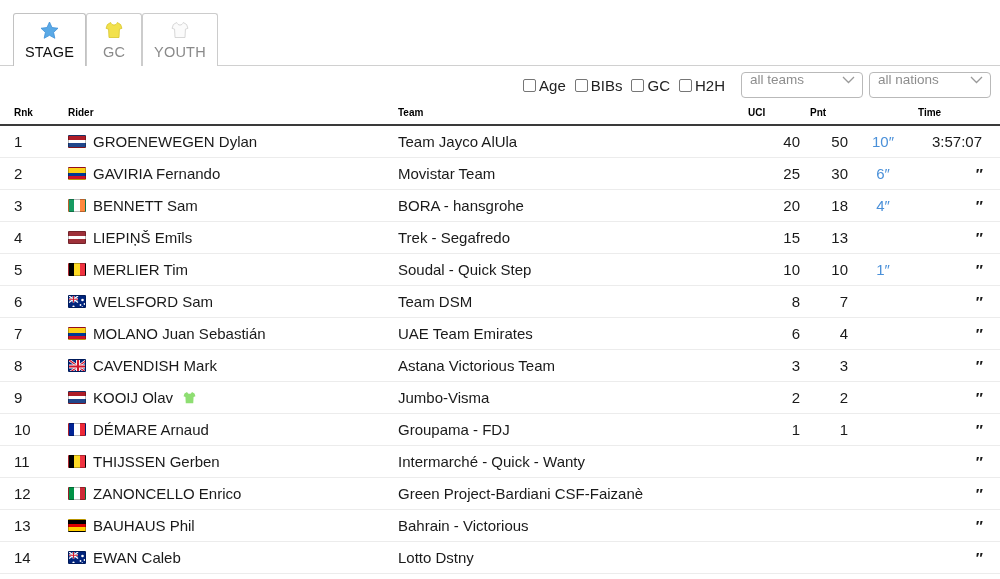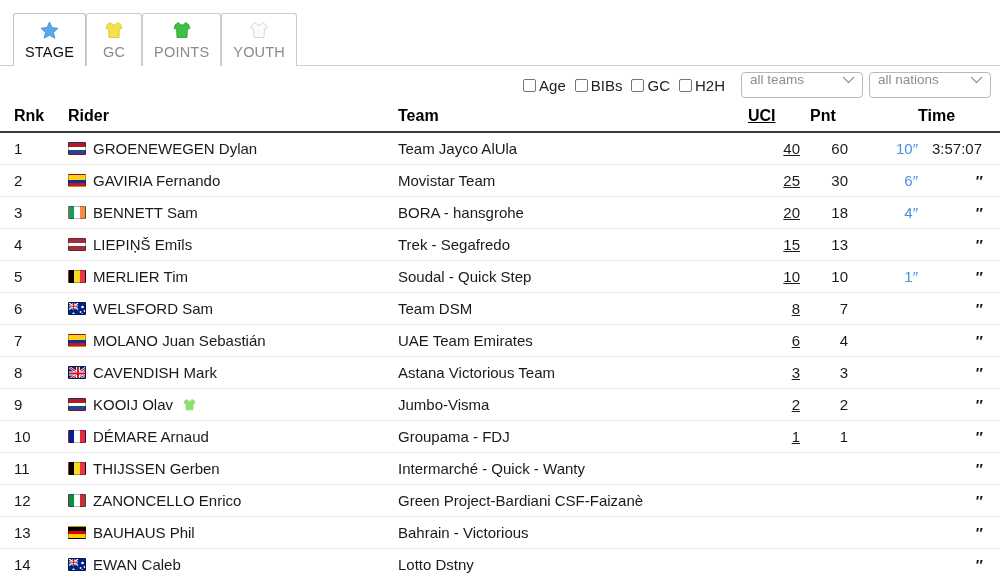--- a/index.html
+++ b/index.html
@@ -102,58 +102,58 @@
   .sel .chev { color: #9a9a9a; }
 
   
   table.results {
     width: 1000px;
     border-collapse: collapse;
     table-layout: fixed;
     font-size: 15px;
   }
   table.results th {
-    font-size: 16px;
+    font-size: 10px;
     font-weight: bold;
     color: #000;
     text-align: left;
     padding: 3px 0 6px 0;
     border-bottom: 2px solid #3a3a3a;
     white-space: nowrap;
   }
   table.results td {
     padding: 7px 0 7px 0;
     border-bottom: 1px solid #ececec;
     white-space: nowrap;
     vertical-align: middle;
     height: 30px;
   }
   .c-rnk   { width: 68px;  padding-left: 14px !important; }
   .c-rider { width: 330px; }
   .c-team  { width: 350px; }
-  .c-uci   { width: 52px;  text-align: right; text-decoration: underline; }
+  .c-uci   { width: 52px;  text-align: right; }
   .c-pnt   { width: 48px;  text-align: right; padding-left: 10px !important;}
   .c-bon   { width: 70px;  text-align: right; }
   .c-time  { width: 82px;  text-align: right; padding-right: 18px !important; }
   th.c-uci, th.c-pnt { text-align: left; }
   th.c-uci { padding-left: 10px; }
   th.c-pnt { padding-left: 12px; }
   th.c-time { text-align: right; padding-right: 18px; }
 
   .rider-cell { display: flex; align-items: center; gap: 7px; }
   .flag {
     width: 18px; height: 13px;
     display: inline-block;
     border: 1px solid rgba(0,0,0,.28);
     flex: 0 0 auto;
     border-radius: 1px;
     overflow: hidden;
     position: relative;
   }
-  .bonus { color: #4a90d9; }
+  .bonus { color: #4a90d9; text-align: center; }
   .ditto { font-weight: bold; font-size: 15px; letter-spacing: -1px; }
   .mini-jersey { margin-left: 2px; display: inline-flex; }
 </style>
 </head>
 <body>
 
 <div class="tabs-wrap">
   <div class="tabs" id="tabs-container">
       <div class="tab active">
         <span class="tab-icon">
@@ -167,28 +167,20 @@
         <span class="tab-icon">
           <svg width="20" height="20" viewBox="0 0 24 24">
             <path d="M8 3 L4 5.5 L2.5 10 L5.5 11 L6 21 L18 21 L18.5 11 L21.5 10 L20 5.5 L16 3 C15 5.2 13.7 6 12 6 C10.3 6 9 5.2 8 3 Z" fill="#f2e14c" stroke="#d8c62f" stroke-width="1"></path>
           </svg>
         </span>
         <span class="tab-label">GC</span>
       </div>
       <div class="tab">
         <span class="tab-icon">
           <svg width="20" height="20" viewBox="0 0 24 24">
-            <path d="M8 3 L4 5.5 L2.5 10 L5.5 11 L6 21 L18 21 L18.5 11 L21.5 10 L20 5.5 L16 3 C15 5.2 13.7 6 12 6 C10.3 6 9 5.2 8 3 Z" fill="#3fc043" stroke="#2aa22f" stroke-width="1"></path>
-          </svg>
-        </span>
-        <span class="tab-label">POINTS</span>
-      </div>
-      <div class="tab">
-        <span class="tab-icon">
-          <svg width="20" height="20" viewBox="0 0 24 24">
             <path d="M8 3 L4 5.5 L2.5 10 L5.5 11 L6 21 L18 21 L18.5 11 L21.5 10 L20 5.5 L16 3 C15 5.2 13.7 6 12 6 C10.3 6 9 5.2 8 3 Z" fill="#fbfbfb" stroke="#cfcfcf" stroke-width="1"></path>
           </svg>
         </span>
         <span class="tab-label">YOUTH</span>
       </div>
     </div>
 </div>
 
 <div class="filterbar">
   <div class="chk-group" id="chk-container">
@@ -245,21 +237,21 @@
       <tr>
         <td class="c-rnk">1</td>
         <td class="c-rider">
           <span class="rider-cell">
             <span class="flag" style="background: linear-gradient(rgb(174, 28, 40) 0px, rgb(174, 28, 40) 33.3%, rgb(255, 255, 255) 33.3%, rgb(255, 255, 255) 66.6%, rgb(33, 70, 139) 66.6%, rgb(33, 70, 139) 100%);"></span>
             <span>GROENEWEGEN Dylan</span>
           </span>
         </td>
         <td class="c-team">Team Jayco AlUla</td>
         <td class="c-uci">40</td>
-        <td class="c-pnt">60</td>
+        <td class="c-pnt">50</td>
         <td class="c-bon bonus" style="color: rgb(74, 144, 217);">10″</td>
         <td class="c-time">3:57:07</td>
       </tr>
       <tr>
         <td class="c-rnk">2</td>
         <td class="c-rider">
           <span class="rider-cell">
             <span class="flag" style="background: linear-gradient(rgb(252, 209, 22) 0px, rgb(252, 209, 22) 50%, rgb(0, 56, 147) 50%, rgb(0, 56, 147) 75%, rgb(206, 17, 38) 75%, rgb(206, 17, 38) 100%);"></span>
             <span>GAVIRIA Fernando</span>
           </span>

